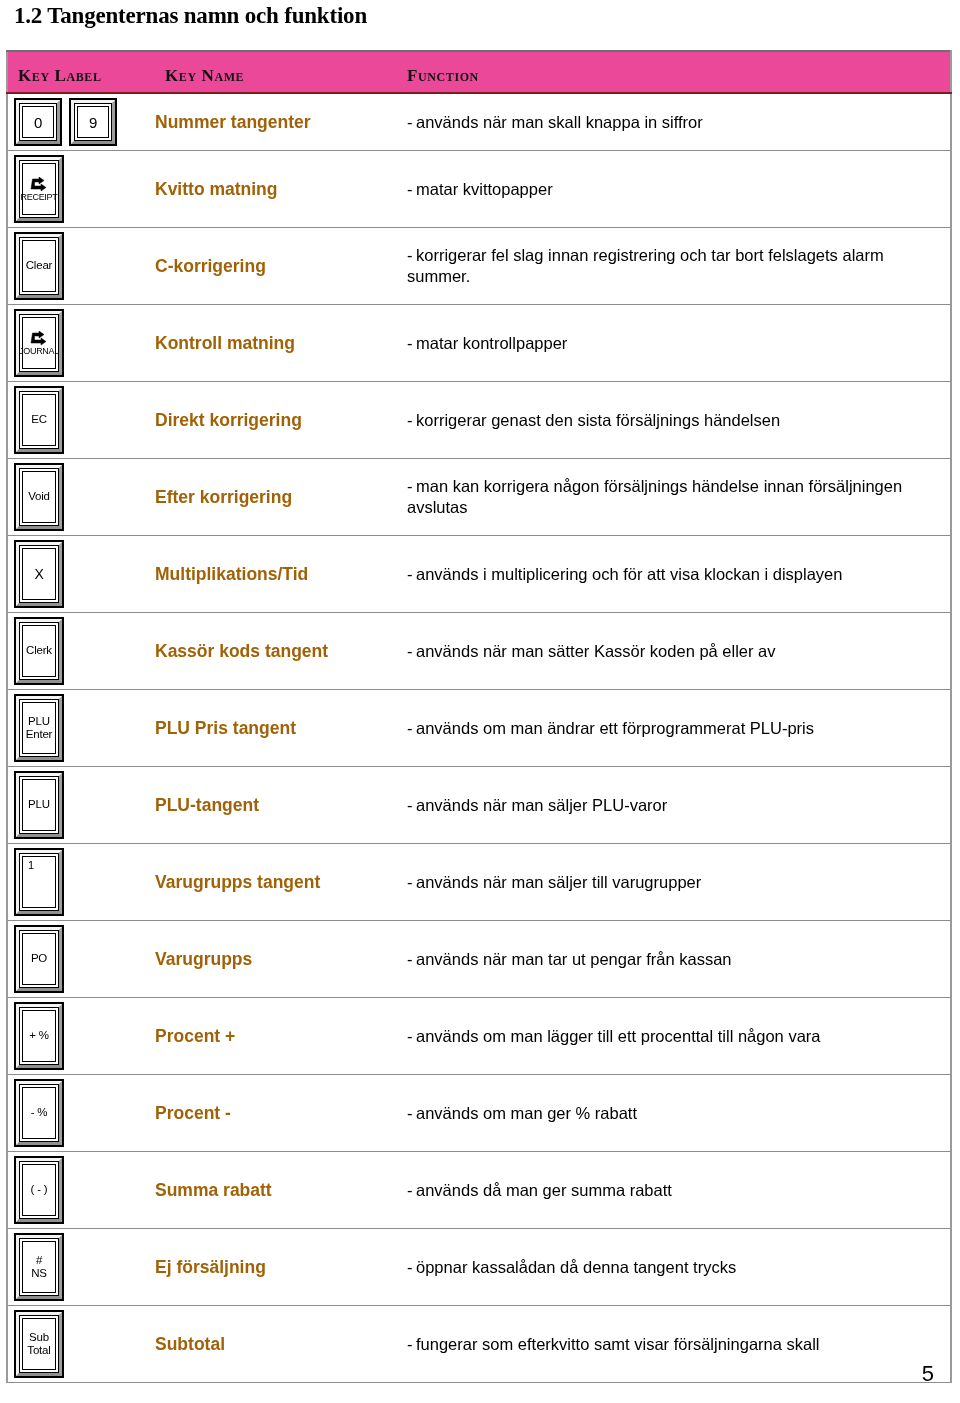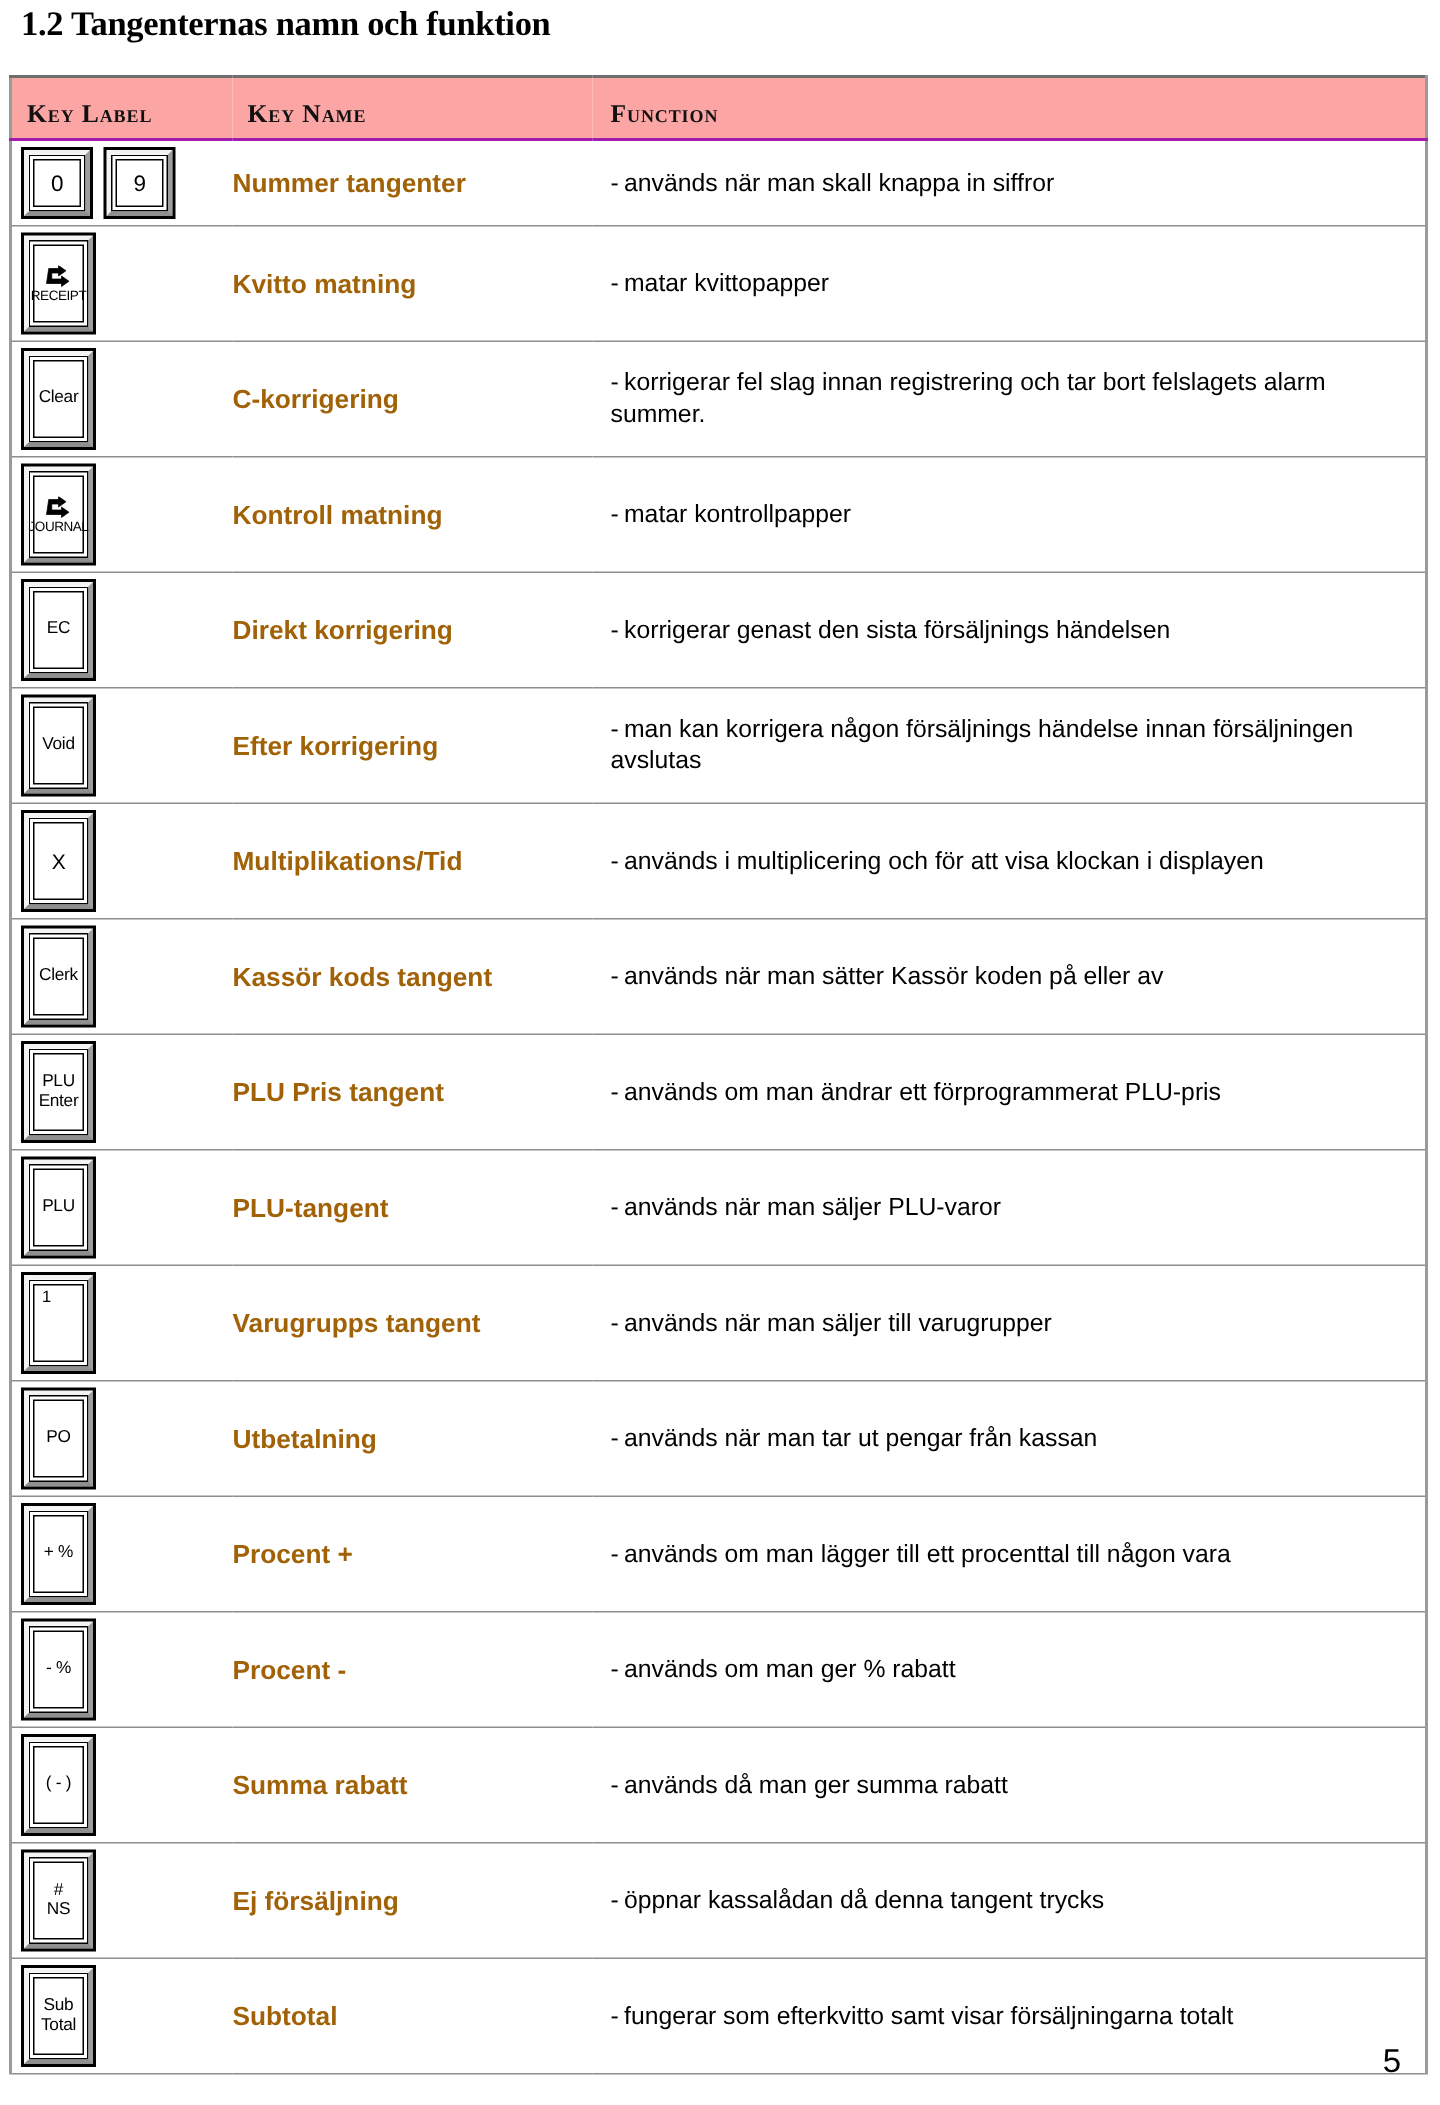--- a/index.html
+++ b/index.html
@@ -36,22 +36,22 @@
     border-bottom: 1px solid #6e6e6e;
     border-left: 2px solid #9a9a9a;
     border-right: 2px solid #9a9a9a;
     table-layout: fixed;
   }
   .key-table col.c-label  { width: 148px; }
   .key-table col.c-name   { width: 240px; }
   .key-table col.c-func   { width: 556px; }
 
   thead th {
-    background: #fca5a5;
-    border-bottom: 2px solid #a21caf;
+    background: #ec4899;
+    border-bottom: 2px solid #7f1d1d;
     text-align: left;
     padding: 4px 0 6px 10px;
     font-family: "Liberation Serif", serif;
     font-weight: bold;
     font-size: 17px;
     font-variant: small-caps;
     letter-spacing: 0.6px;
     color: #111;
     vertical-align: bottom;
     height: 30px;
@@ -336,21 +336,21 @@
       <tr>
         <td class="cell-label">
           <div class="keys">
             <div class="key">
               <div class="face">
                 <span class="cap">PO</span>
               </div>
             </div>
           </div>
         </td>
-        <td class="cell-name">Utbetalning</td>
+        <td class="cell-name">Varugrupps</td>
         <td class="cell-func"><span class="dash">-</span><span class="func-text">används när man tar ut pengar från kassan</span></td>
       </tr>
       <tr>
         <td class="cell-label">
           <div class="keys">
             <div class="key">
               <div class="face">
                 <span class="cap">+ %</span>
               </div>
             </div>
@@ -404,18 +404,18 @@
           <div class="keys">
             <div class="key two-line">
               <div class="face">
                 <span class="cap">Sub</span>
                 <span class="cap">Total</span>
               </div>
             </div>
           </div>
         </td>
         <td class="cell-name">Subtotal</td>
-        <td class="cell-func"><span class="dash">-</span><span class="func-text">fungerar som efterkvitto samt visar försäljningarna totalt</span></td>
+        <td class="cell-func"><span class="dash">-</span><span class="func-text">fungerar som efterkvitto samt visar försäljningarna skall</span></td>
       </tr>
     </tbody>
 </table>
 
 <div class="page-number">5</div>
 
 </body></html>

